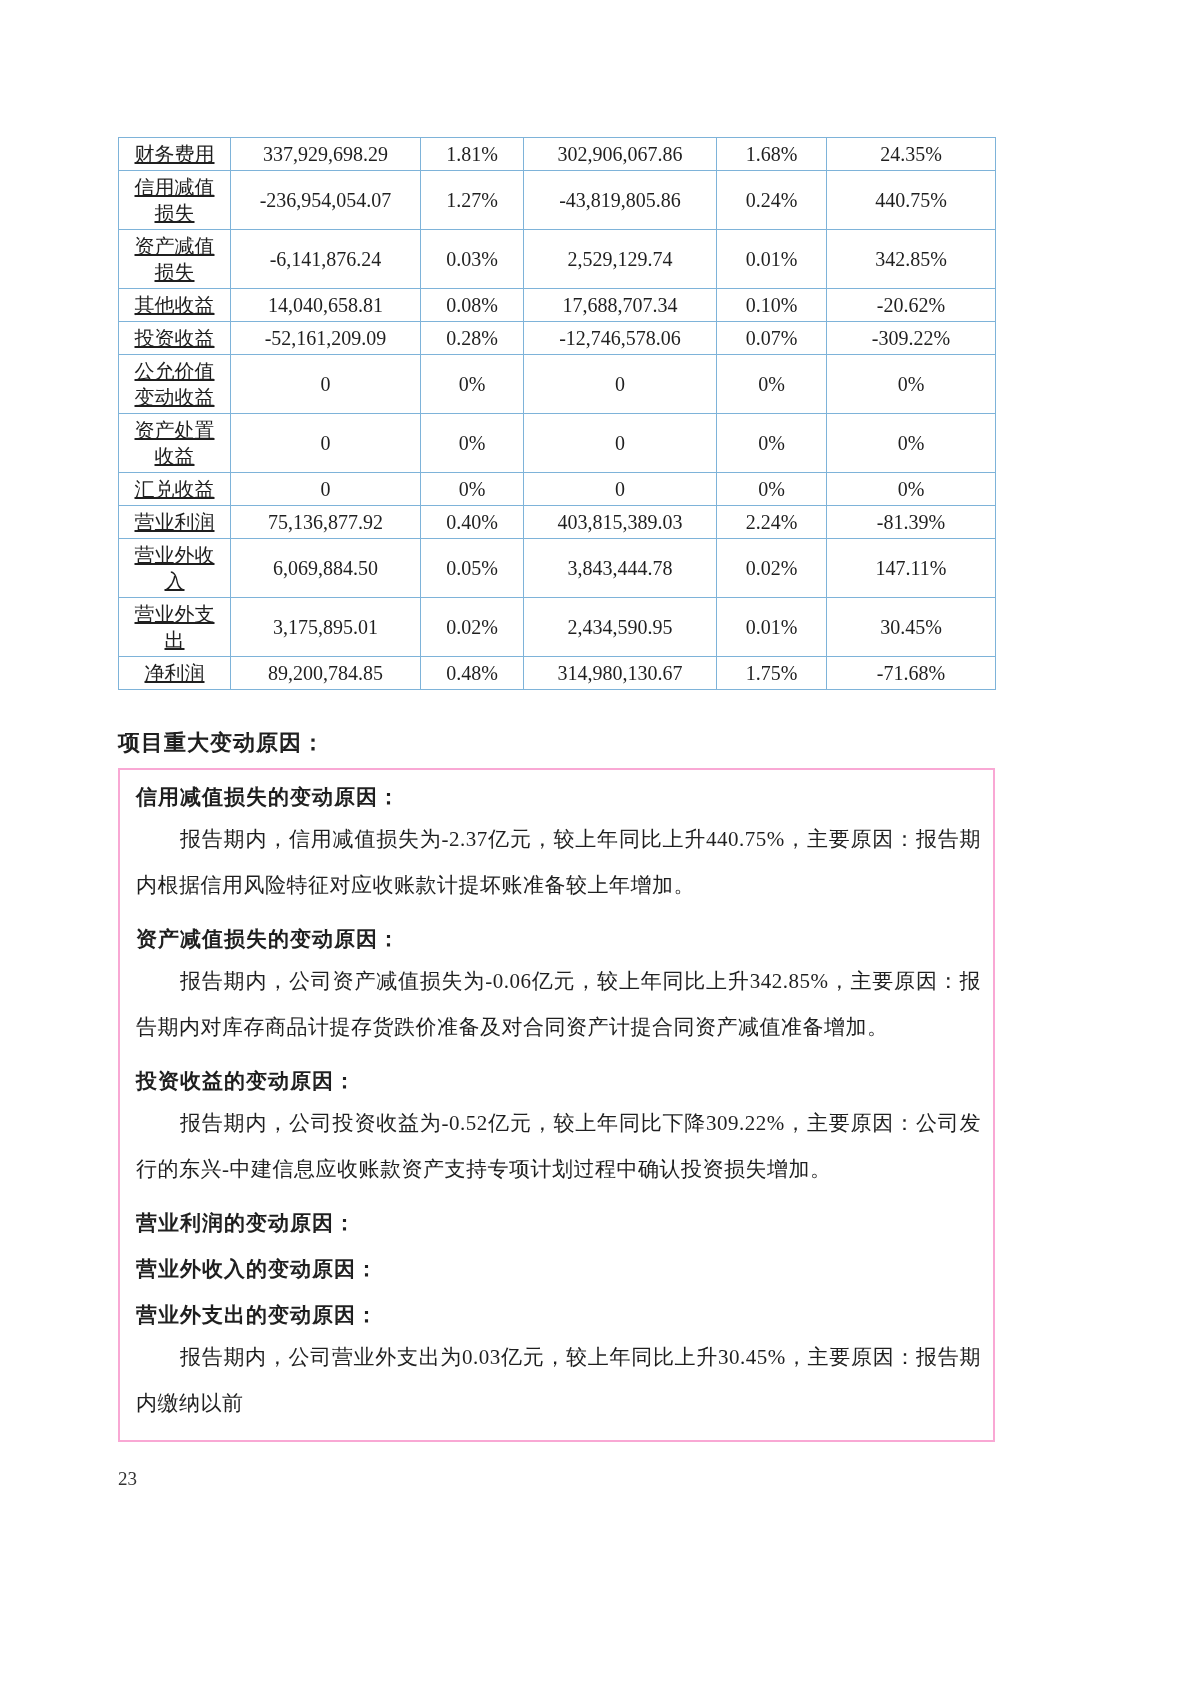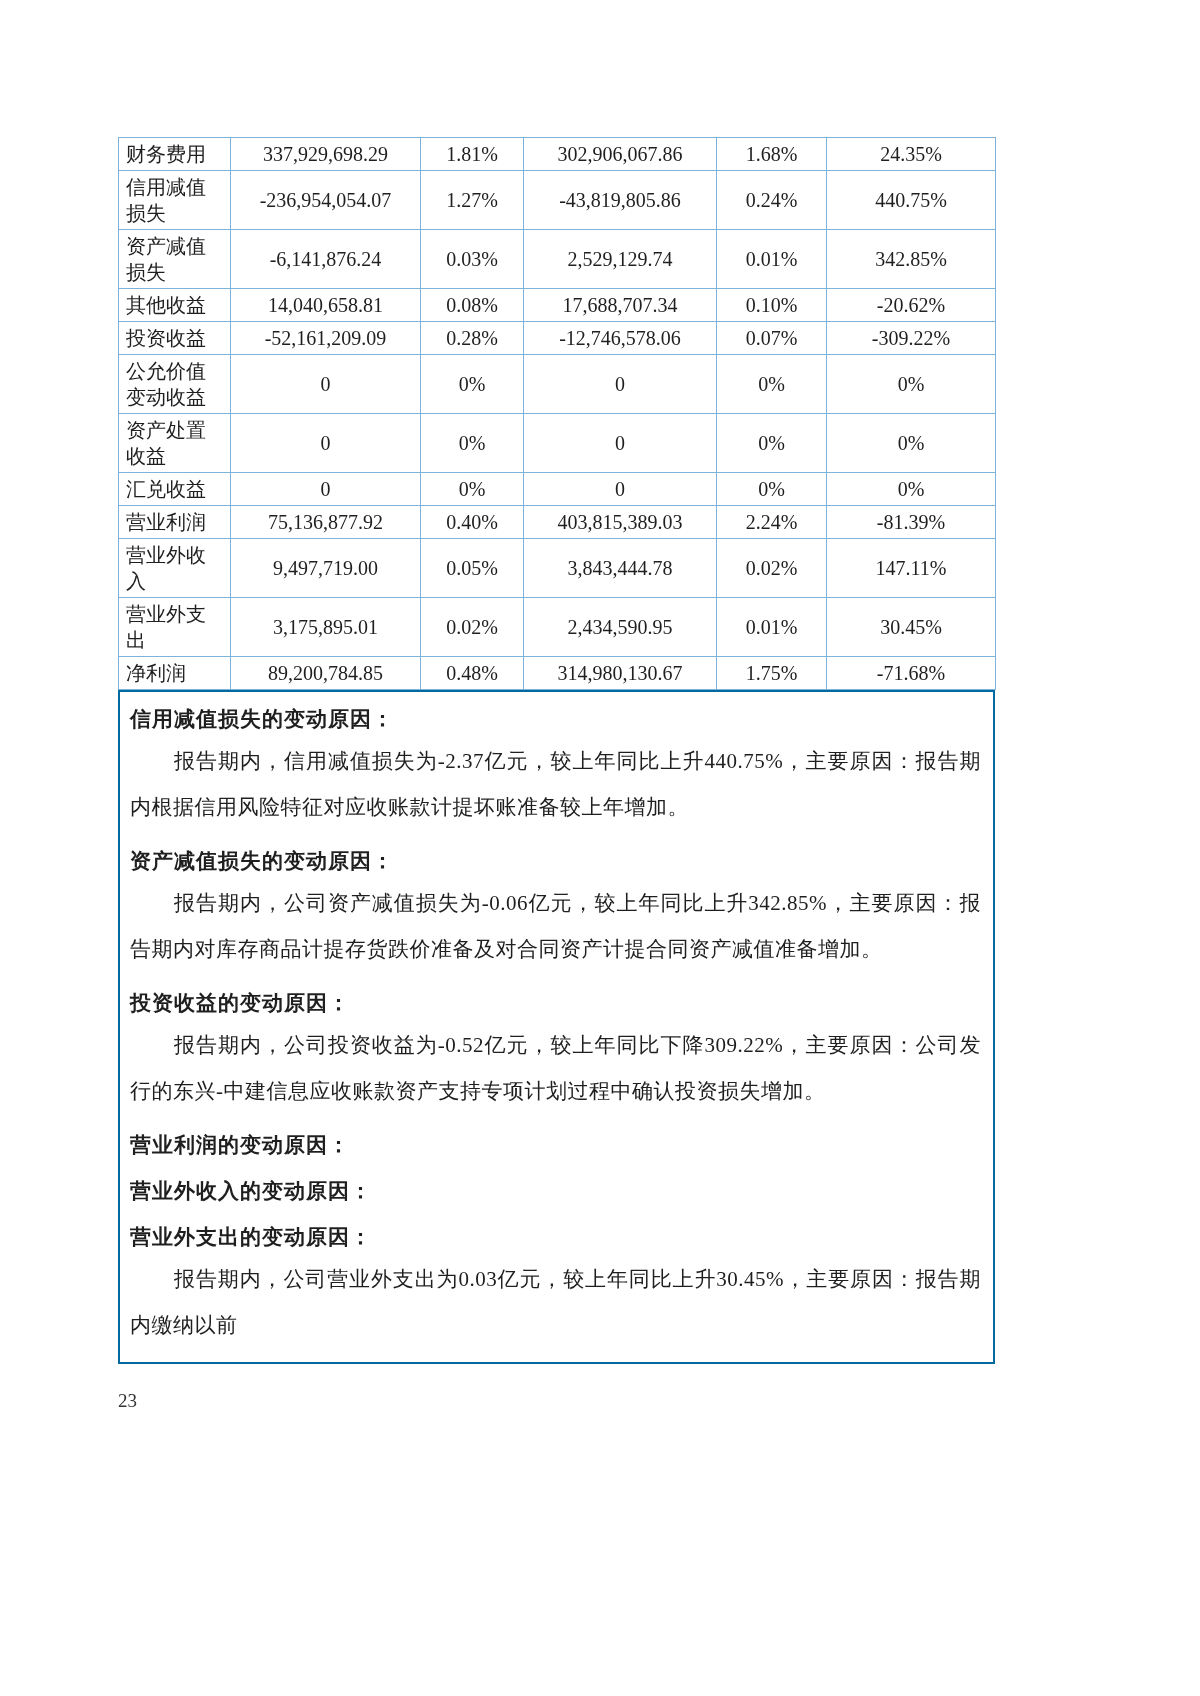--- a/index.html
+++ b/index.html
@@ -19,33 +19,33 @@
     table-layout: fixed;
   }
   table.fin td {
     border: 1.5px solid #7eb3d9;
     font-size: 20px;
     line-height: 26px;
     padding: 3px 7px;
     vertical-align: middle;
     word-break: break-all;
   }
-  table.fin td.lbl { text-align: left; }
+  table.fin td.lbl { text-align: center; text-decoration: underline; }
   table.fin td.num { text-align: center; }
 
   
   .section-title {
     font-weight: bold;
     font-size: 22px;
     margin: 38px 0 10px 0;
     letter-spacing: 1px;
   }
   .reason-box {
-    border: 2px solid #0369a1;
-    padding: 4px 12px 14px 10px;
+    border: 2px solid #f9a8d4;
+    padding: 4px 12px 14px 16px;
   }
   .reason-heading {
     font-weight: bold;
     font-size: 21px;
     line-height: 30px;
     margin: 16px 0 0 0;
     letter-spacing: 1px;
   }
   .reason-para {
     font-size: 21px;
@@ -145,21 +145,21 @@
         <tr>
           <td class="lbl">营业利润</td>
           <td class="num">75,136,877.92</td>
           <td class="num">0.40%</td>
           <td class="num">403,815,389.03</td>
           <td class="num">2.24%</td>
           <td class="num">-81.39%</td>
         </tr>
         <tr>
           <td class="lbl">营业外收入</td>
-          <td class="num">9,497,719.00</td>
+          <td class="num">6,069,884.50</td>
           <td class="num">0.05%</td>
           <td class="num">3,843,444.78</td>
           <td class="num">0.02%</td>
           <td class="num">147.11%</td>
         </tr>
         <tr>
           <td class="lbl">营业外支出</td>
           <td class="num">3,175,895.01</td>
           <td class="num">0.02%</td>
           <td class="num">2,434,590.95</td>
@@ -170,20 +170,21 @@
           <td class="lbl">净利润</td>
           <td class="num">89,200,784.85</td>
           <td class="num">0.48%</td>
           <td class="num">314,980,130.67</td>
           <td class="num">1.75%</td>
           <td class="num">-71.68%</td>
         </tr>
       </tbody>
     </table>
 
+    <div class="section-title">项目重大变动原因：</div>
 
     <div class="reason-box">
       <div class="reason-heading" style="margin-top:8px">信用减值损失的变动原因：</div>
       <p class="reason-para">报告期内，信用减值损失为-2.37亿元，较上年同比上升440.75%，主要原因：报告期内根据信用风险特征对应收账款计提坏账准备较上年增加。</p>
 
       <div class="reason-heading">资产减值损失的变动原因：</div>
       <p class="reason-para">报告期内，公司资产减值损失为-0.06亿元，较上年同比上升342.85%，主要原因：报告期内对库存商品计提存货跌价准备及对合同资产计提合同资产减值准备增加。</p>
 
       <div class="reason-heading">投资收益的变动原因：</div>
       <p class="reason-para">报告期内，公司投资收益为-0.52亿元，较上年同比下降309.22%，主要原因：公司发行的东兴-中建信息应收账款资产支持专项计划过程中确认投资损失增加。</p>

